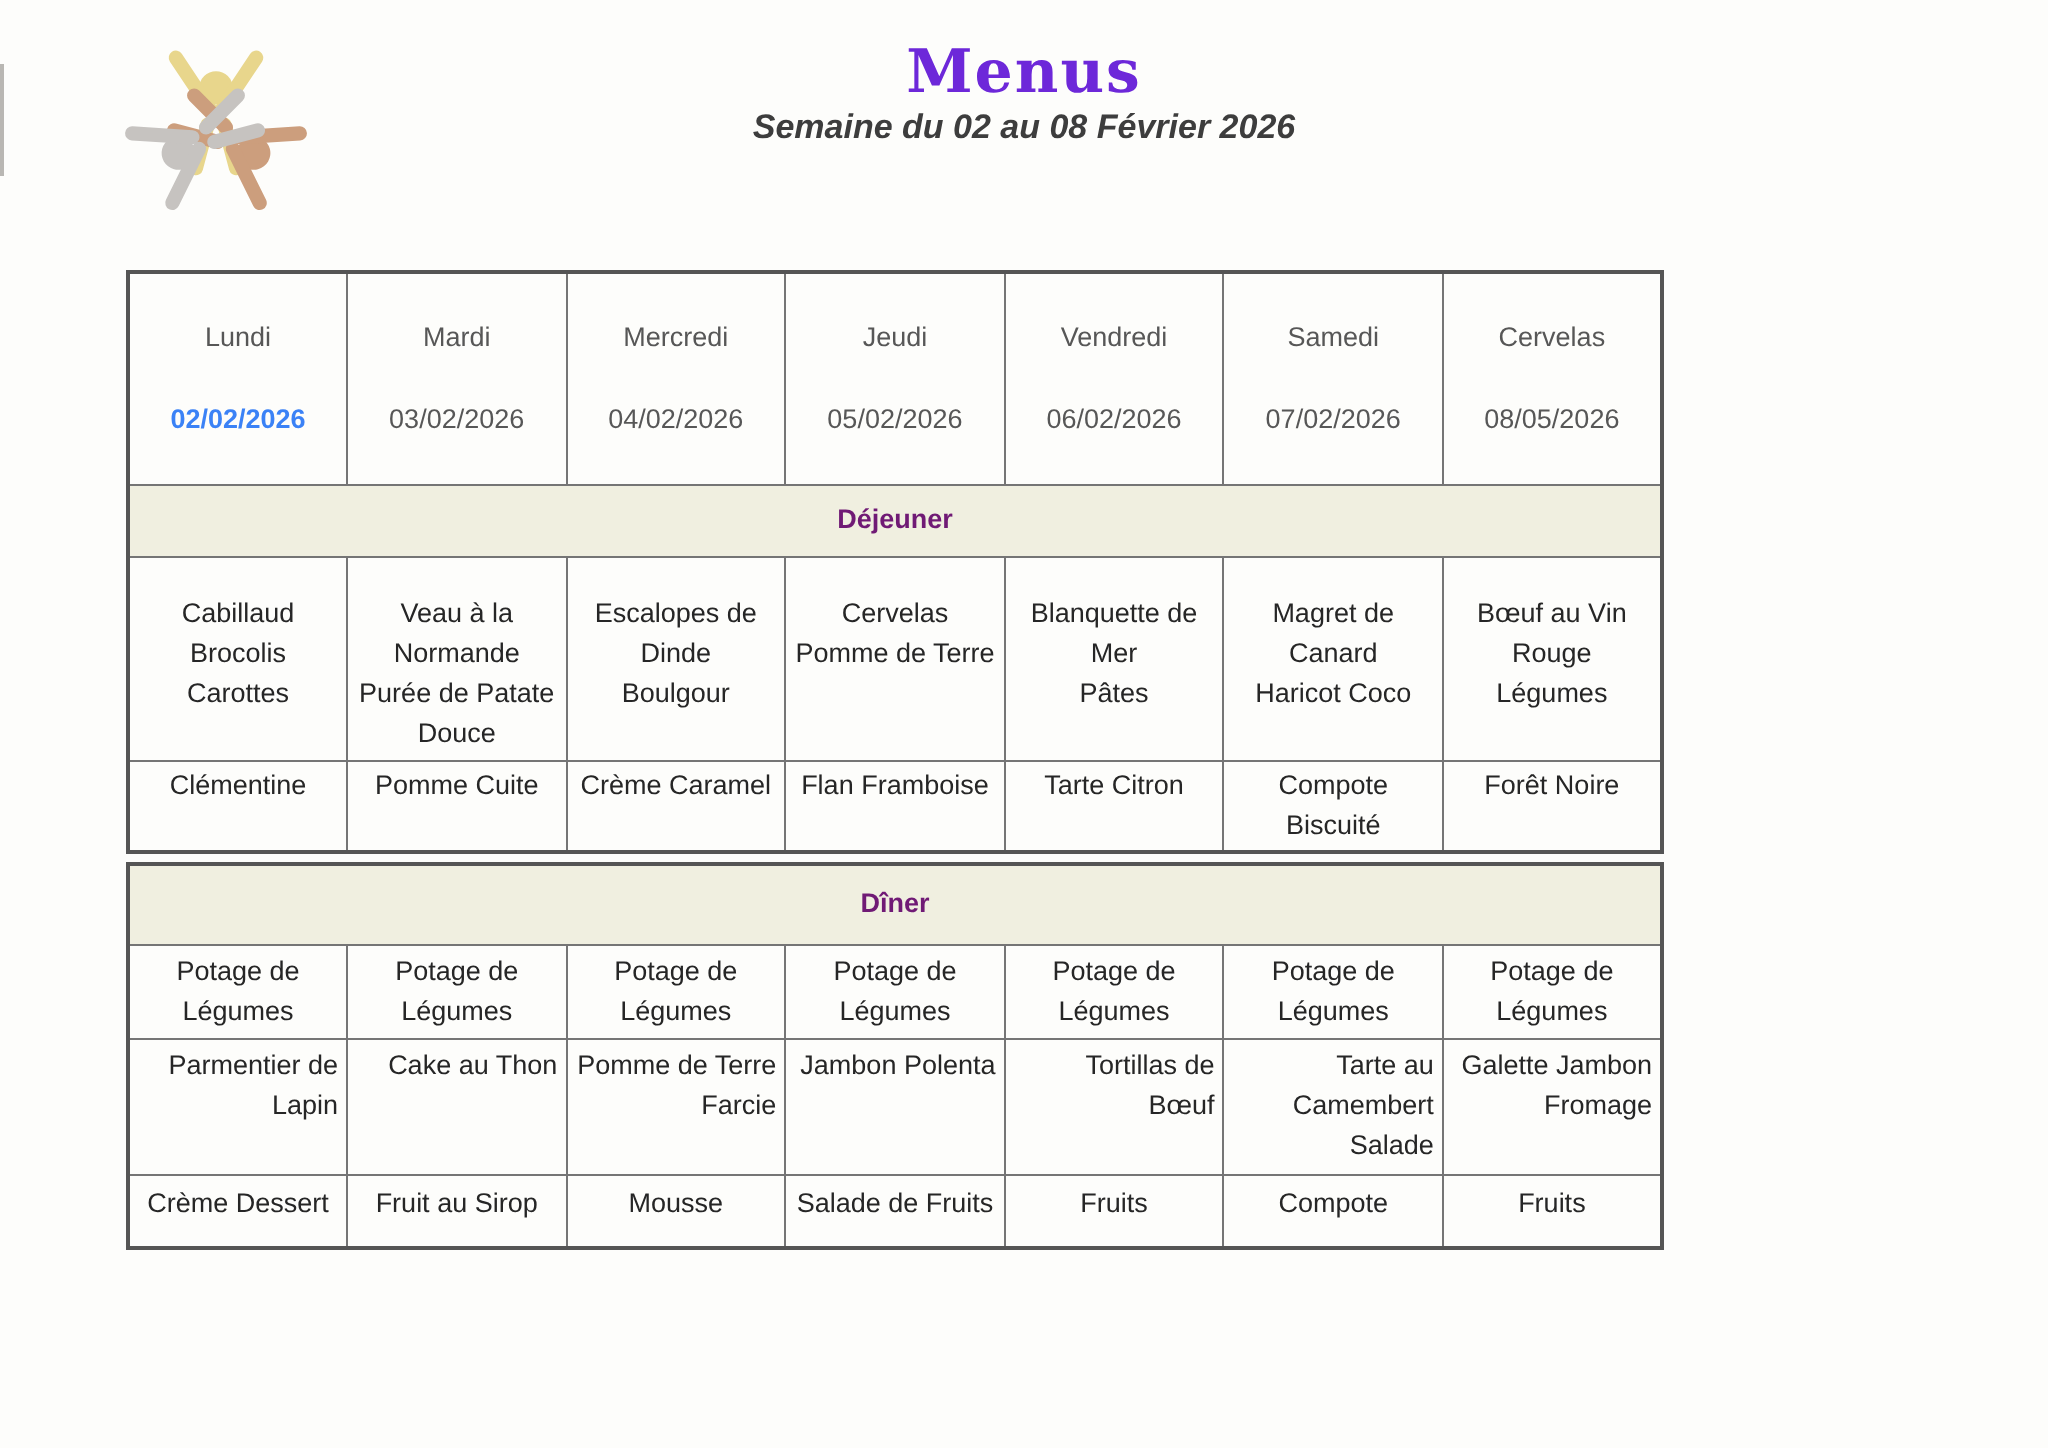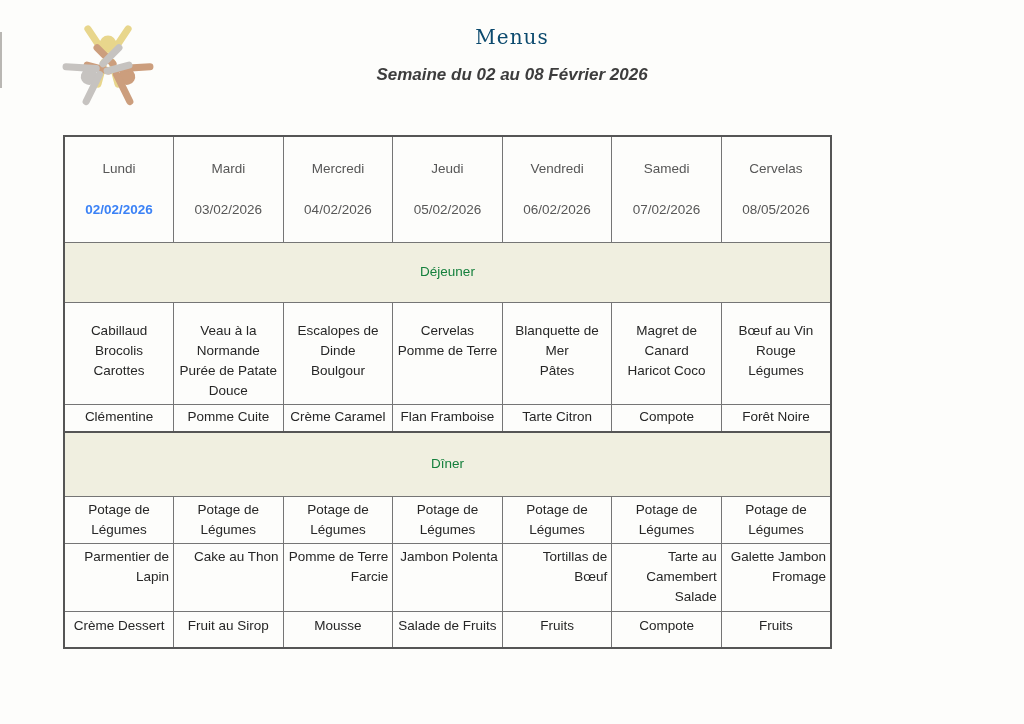--- a/index.html
+++ b/index.html
@@ -20,28 +20,27 @@
 
   .logo { position:absolute; left:62px; top:16px; width:92px; height:96px; }
 
   .doc-header {
     position:absolute; left:0; top:20px; width:1024px;
     text-align:center;
   }
   .doc-title {
     margin:0;
     font-family:"DejaVu Serif", serif;
-    font-weight:normal;
-    font-size:20px;
+    font-weight:bold;
+    font-size:30px;
     line-height:34px;
     letter-spacing:1px;
-    color:#0c4a6e;
+    color:#6d28d9;
   }
   .doc-subtitle {
-    margin-top:11px;
     font-size:17px;
     font-weight:bold;
     font-style:italic;
     color:#3d3d3d;
   }
 
   table.menu-table {
     position:absolute; left:63px; width:769px;
     border-collapse:collapse; table-layout:fixed;
     border:2px solid #555;
@@ -61,25 +60,25 @@
   }
 
   
   .day-row td { height:94px; vertical-align:middle; color:#575757; }
   .day-name, .day-date { display:block; }
   .date-bold .day-date { font-weight:bold; color:#3b82f6; }
 
   
   .band-row td {
     background:#f0efe0;
-    font-weight:normal;
-    color:#15803d;
+    font-weight:bold;
+    color:#701a75;
     vertical-align:middle;
     height:20px;
-    padding:19px 4px;
+    padding:7px 4px;
   }
   .t2 .band-row td { height:25px; }
 
   
   .t1 .row-entree td  { height:38px; padding-top:3px; }
   .t1 .row-plat td    { height:56px; padding-top:18px; }
   .t1 .row-dessert td { height:18px; padding-top:2px; }
 
   
   .t2 .row-potage td  { height:22px; padding-top:3px; }

